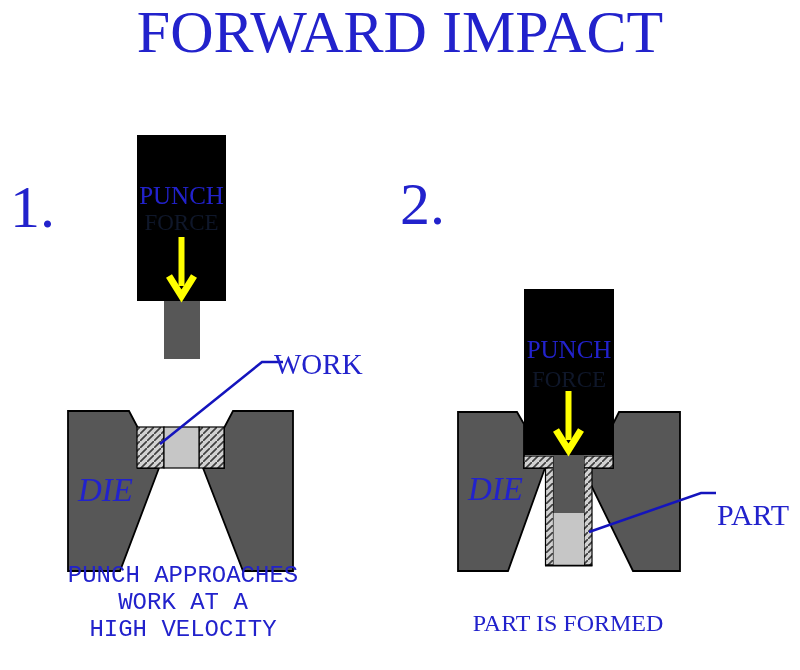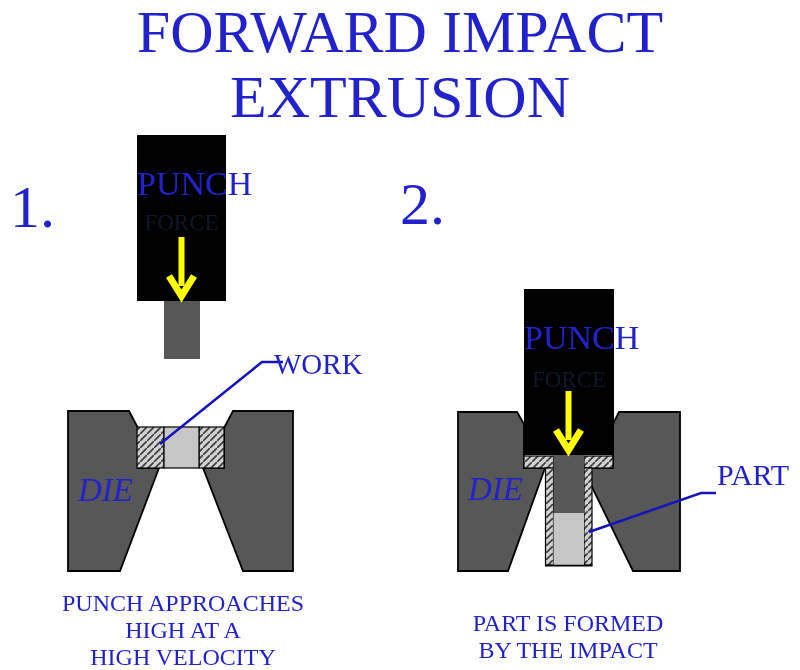--- a/index.html
+++ b/index.html
@@ -18,21 +18,21 @@
     white-space:nowrap;
     line-height:1;
   }
   .title{
     left:0;top:8;width:800px;
     text-align:center;
     font-size:60px;
     line-height:65px;
   }
   .stage-num{font-size:60px;}
-  .punch-label{font-size:34px;}
+  .punch-label{font-size:25px;text-align:center;margin-top:16px;}
   .force-label{font-size:23px;text-align:center;color:#0f172a;}
   .callout{font-size:29px;}
   .die-label{font-size:33px;font-style:italic;}
   .caption{
     font-size:24px;
     line-height:27px;
     text-align:center;
     width:300px;
   }
 </style>
@@ -76,40 +76,38 @@
 
     <rect x="524" y="289" width="90" height="166" fill="#000000"></rect>
     <line x1="568.5" y1="391" x2="568.5" y2="440" stroke-width="6" stroke="#FFFF00"></line>
     <path d="M556,430 L568.5,450 L581,430" fill="none" stroke-width="7" stroke="#FFFF00"></path>
 
     <path d="M716,493 L701,493 L589,532" fill="none" stroke-width="2.5" stroke="#1414BD"></path>
   </svg>
 
   <div class="t title">
     <div>FORWARD IMPACT</div>
-    <div>EXTRUSION</div>
   </div>
 
   <div class="t stage-num" style="left:10px;top:177px;">1.</div>
   <div class="t stage-num" style="left:400px;top:174px;">2.</div>
 
   <div class="t punch-label" style="left:137px;top:167px;width:89px;">PUNCH</div>
   <div class="t force-label" style="left:137px;top:211px;width:89px;">FORCE</div>
 
   <div class="t punch-label" style="left:524px;top:321px;width:90px;">PUNCH</div>
   <div class="t force-label" style="left:524px;top:368px;width:90px;">FORCE</div>
 
   <div class="t callout" style="left:274px;top:350px;">WORK</div>
-  <div class="t callout" style="left:717px;top:460px;font-size:30px;">PART</div>
+  <div class="t callout" style="left:717px;top:500px;font-size:30px;">PART</div>
   <div class="t die-label" style="left:78px;top:474px;">DIE</div>
   <div class="t die-label" style="left:468px;top:473px;">DIE</div>
 
-  <div class="t caption" style="left:33px;top:590px;">
+  <div class="t caption" style="left:33px;top:562px;font-family:Liberation Mono, monospace;">
     <div>PUNCH APPROACHES</div>
-    <div>HIGH AT A</div>
+    <div>WORK AT A</div>
     <div>HIGH VELOCITY</div>
   </div>
   <div class="t caption" style="left:418px;top:594px;margin-top:16px;">
     <div>PART IS FORMED</div>
-    <div>BY THE IMPACT</div>
   </div>
 
 </div>
 
 </body></html>

